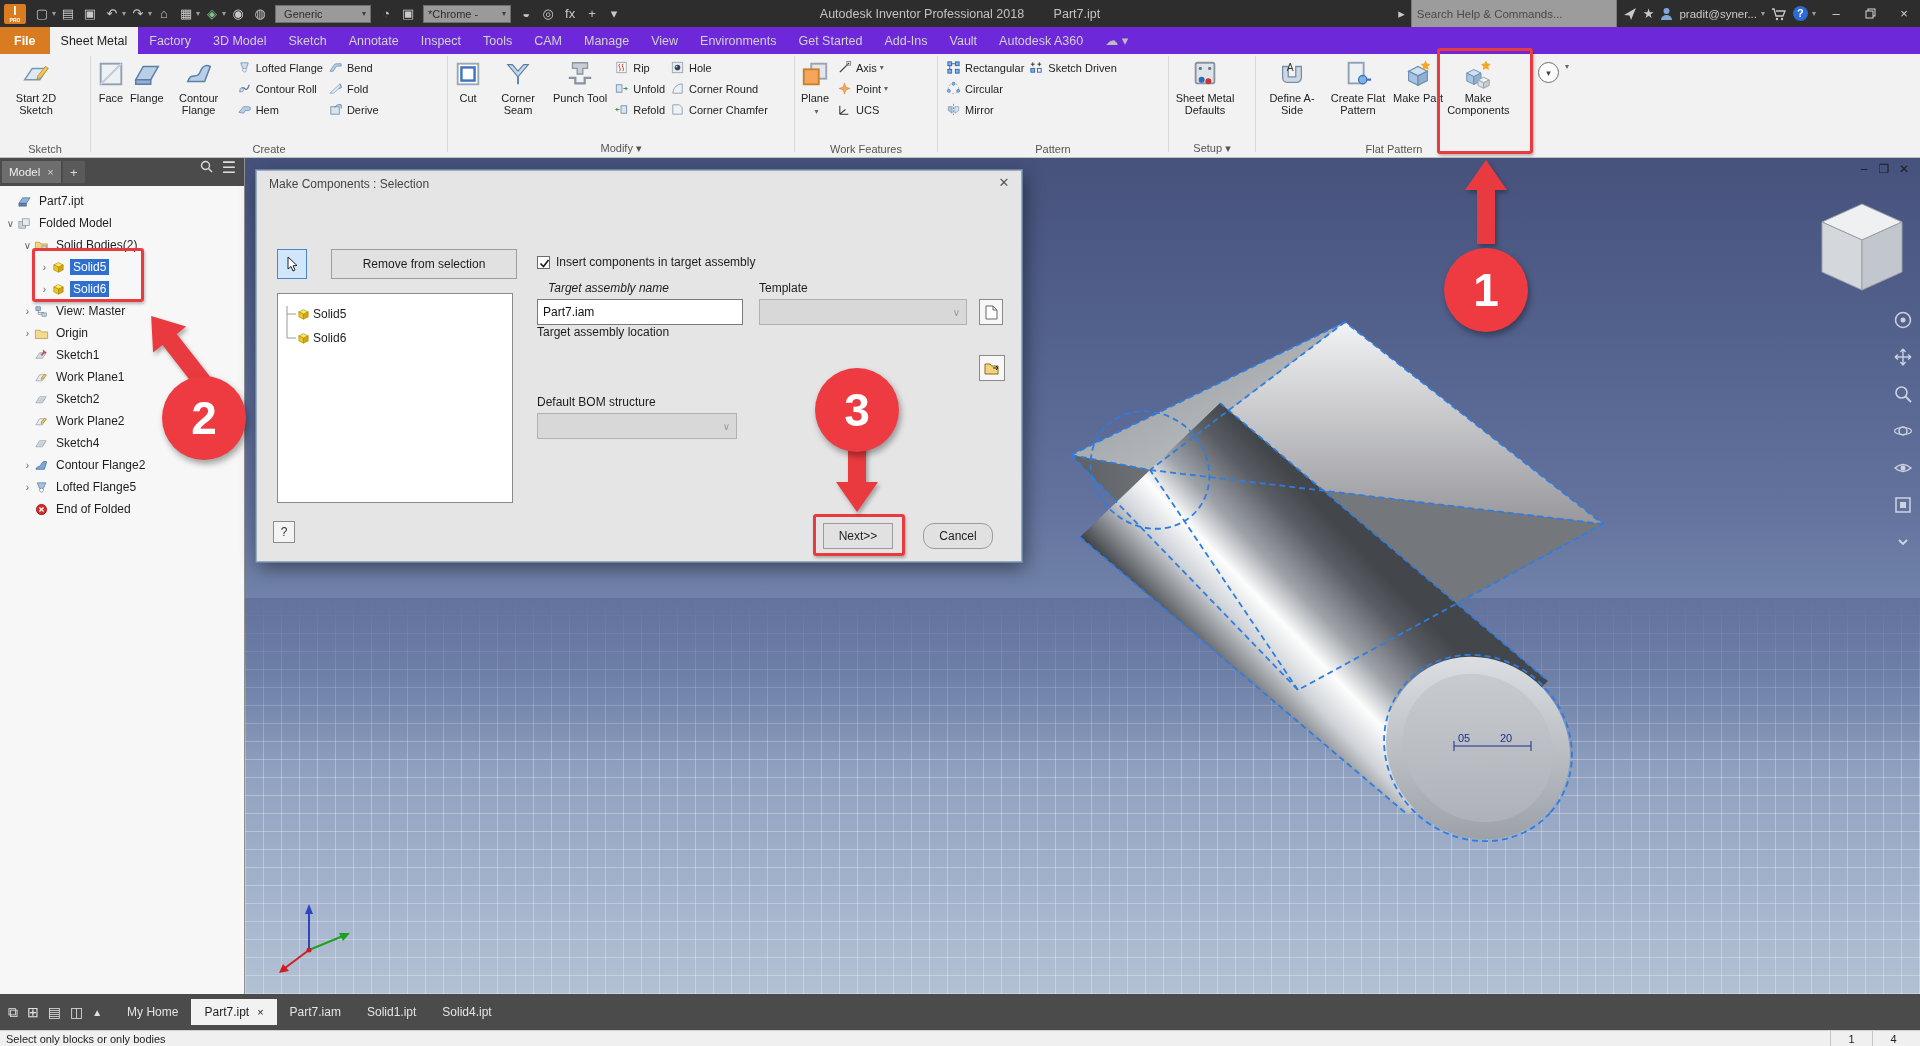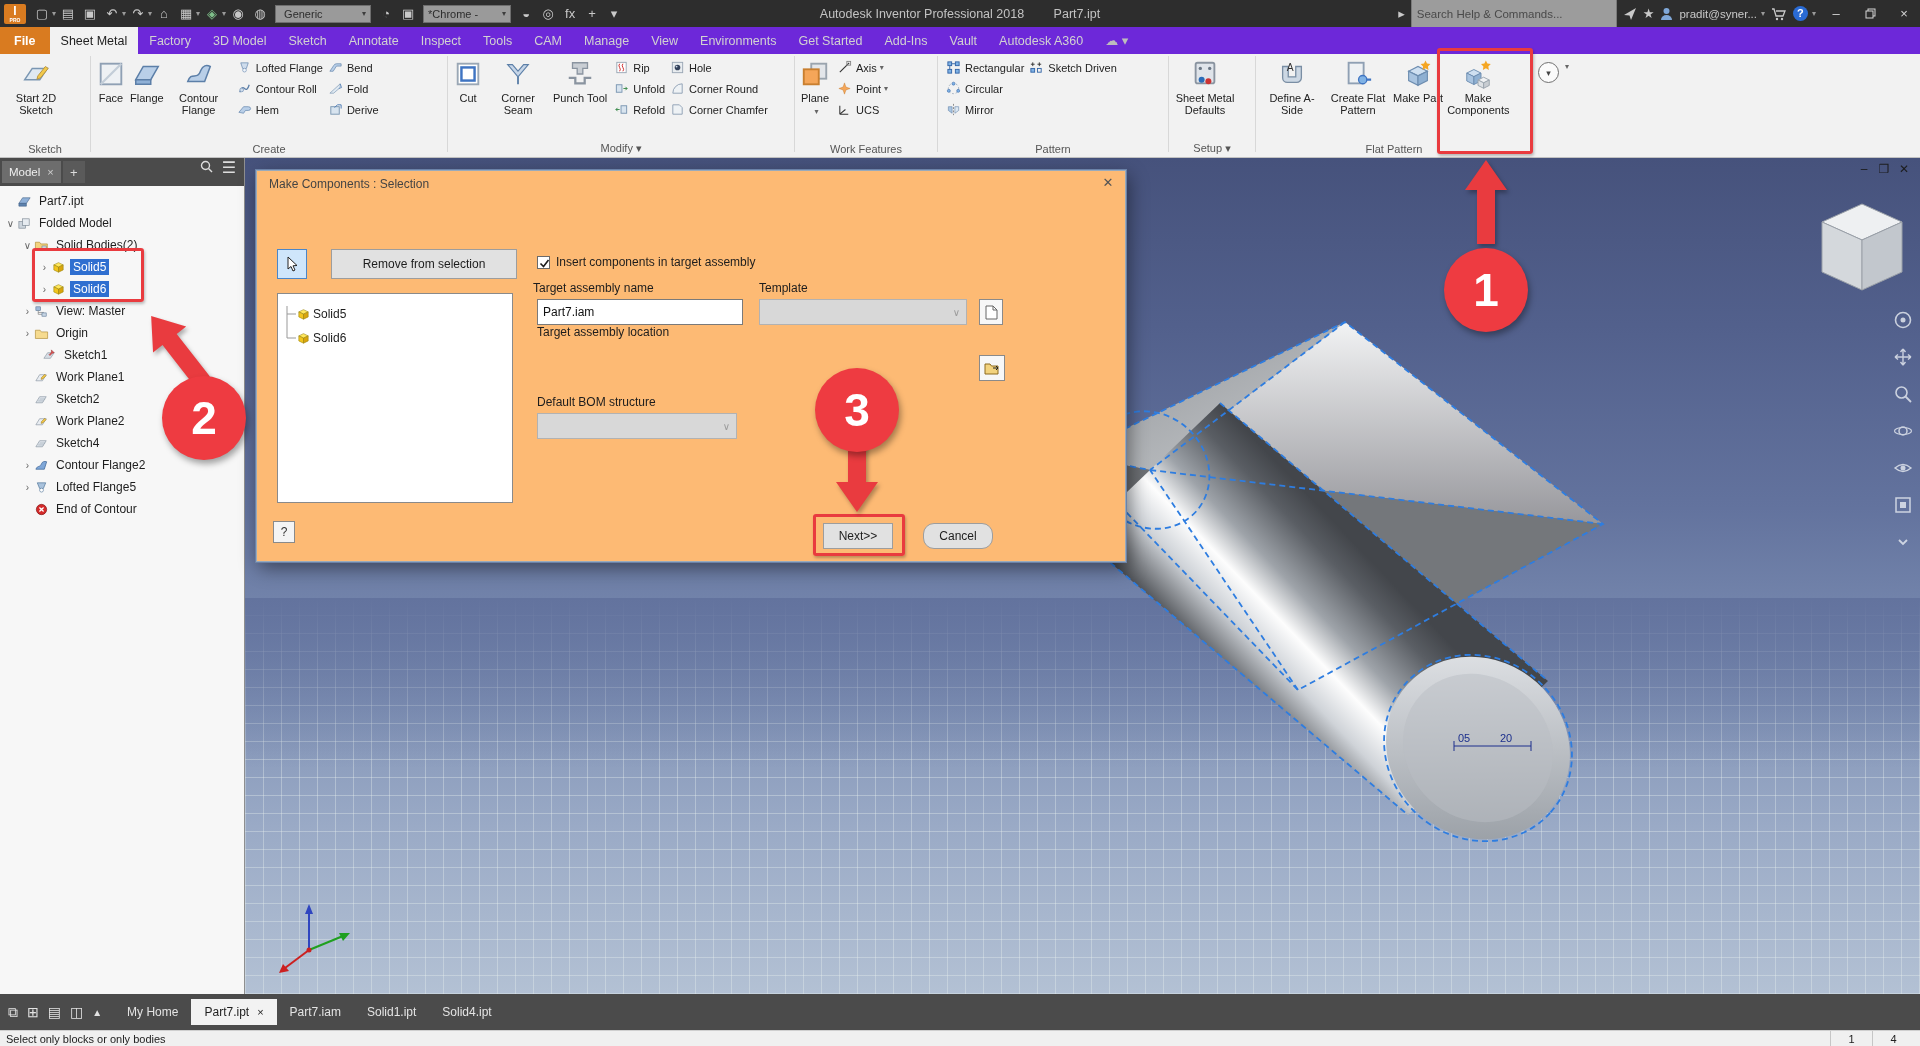--- a/index.html
+++ b/index.html
@@ -85,21 +85,21 @@
                background:linear-gradient(180deg,#63739e 0%, rgba(99,115,158,0) 100%); }
   .modelsvg { position:absolute; left:0; top:0; }
   .viewcube { position:absolute; left:1567px; top:36px; }
   .navbar { position:absolute; left:1648px; top:152px; display:flex; flex-direction:column; gap:13px; }
   .navbar svg { opacity:.8; }
   .docwin { position:absolute; left:1612px; top:4px; display:flex; gap:6px; color:#1c1c1c; font-size:12px; }
   .docwin span { width:14px; text-align:center; }
   .triad { position:absolute; left:28px; top:738px; }
 
   
-  .dialog { position:absolute; left:256px; top:170px; width:870px; height:392px; background:#fdba74;
+  .dialog { position:absolute; left:256px; top:170px; width:766px; height:392px; background:#e5e5e5;
             border:1px solid #9ab; outline:1px solid #6b82a8; box-shadow:3px 6px 18px rgba(0,0,0,.45); }
   .d-title { position:absolute; left:0; top:0; right:0; height:26px; display:flex; align-items:center;
              font-size:12px; color:#444; padding:0 12px; }
   .d-close { position:absolute; right:8px; top:4px; font-size:13px; color:#555; width:18px; text-align:center; }
   .d-cursorbtn { position:absolute; left:20px; top:78px; width:30px; height:30px; background:#cfe6fb;
                  border:1px solid #4b86c8; display:flex; align-items:center; justify-content:center; }
   .d-btn { background:#e1e1e1; border:1px solid #9d9d9d; font-size:12px; color:#1d1d1d;
            display:flex; align-items:center; justify-content:center; font-family:"Liberation Sans",sans-serif; }
   #d-remove { position:absolute; left:74px; top:78px; width:186px; height:30px; }
   .d-list { position:absolute; left:20px; top:122px; width:236px; height:210px; background:#fff;
@@ -617,21 +617,21 @@
           </svg>
           <span class="tlabel">View: Master</span>
         </div>
         <div class="trow" style="padding-left: 21px;">
           <span class="texp">›</span>
           <svg class="icn" width="15" height="15" viewBox="0 0 16 16">
             <path d="M1.5 4.5 h5 l1.3 1.8 h6.7 v7 h-13z" fill="#f6db8f" stroke="#b08c35" stroke-width="0.7"></path>
           </svg>
           <span class="tlabel">Origin</span>
         </div>
-        <div class="trow" style="padding-left: 21px; margin-left: 8px;">
+        <div class="trow" style="padding-left: 21px;">
           <span class="texp"></span>
           <svg class="icn" width="15" height="15" viewBox="0 0 16 16">
             <path d="M2 11 L6 5 h7 l-4 6Z" fill="#d7dee6" stroke="#7e8b98" stroke-width="0.6"></path>
             <path d="M10 2 l3 3 -2 .6 -2.5 2.5 -1-1 2.5-2.5Z" fill="#e05555" stroke="#8d2222" stroke-width="0.5"></path>
           </svg>
           <span class="tlabel">Sketch1</span>
         </div>
         <div class="trow" style="padding-left: 21px;">
           <span class="texp"></span>
           <svg class="icn" width="15" height="15" viewBox="0 0 16 16">
@@ -678,21 +678,21 @@
             <circle cx="8" cy="10.8" r="2.1" fill="#fff" stroke="#4a6f94" stroke-width="0.6"></circle>
           </svg>
           <span class="tlabel">Lofted Flange5</span>
         </div>
         <div class="trow" style="padding-left: 21px;">
           <span class="texp"></span>
           <svg class="icn" width="15" height="15" viewBox="0 0 16 16">
             <circle cx="8" cy="8" r="5.5" fill="#d42a2a" stroke="#7e1111" stroke-width="0.7"></circle>
             <path d="M5.8 5.8 L10.2 10.2 M10.2 5.8 L5.8 10.2" stroke="#fff" stroke-width="1.4"></path>
           </svg>
-          <span class="tlabel">End of Contour</span>
+          <span class="tlabel">End of Folded</span>
         </div>
       </div>
   </div>
 
   <div class="viewport">
     <div class="floor"></div>
     <div class="floorfade"></div>
 
     <svg class="modelsvg" width="1675" height="836" viewBox="0 0 1675 836">
       <defs>
@@ -842,21 +842,21 @@
 
     <div class="d-check">
       <span class="cbox">
         <svg width="13" height="13" viewBox="0 0 13 13">
             <path d="M2.5 6.5 L5.5 9.5 L10.5 3" fill="none" stroke="#1d1d1d" stroke-width="1.6"></path>
           </svg>
       </span>
       <span>Insert components in target assembly</span>
     </div>
 
-    <div class="d-lab" style="left:276px; top:110px;">Target assembly name</div>
+    <div class="d-lab" style="left:291px; top:110px;font-style:italic;">Target assembly name</div>
     <div class="d-lab" style="left:502px; top:110px;">Template</div>
     <input class="d-input" style="left: 280px; top: 128px; width: 206px;" value="Part7.iam">
     <div class="d-combo" style="left:502px; top:128px; width:208px;">∨</div>
     <div class="d-tool" style="left:722px; top:128px;">
       <svg width="13" height="15" viewBox="0 0 13 15">
         <path d="M1 1 h7 l4 4 v9 H1Z" fill="#fff" stroke="#666"></path>
           <path d="M8 1 v4 h4" fill="none" stroke="#666"></path>
       </svg>
     </div>
 

